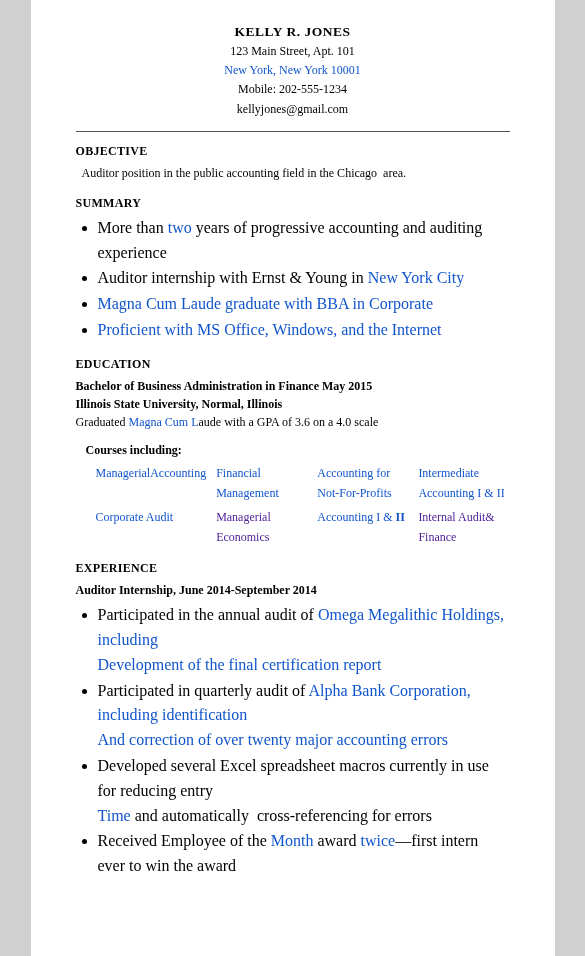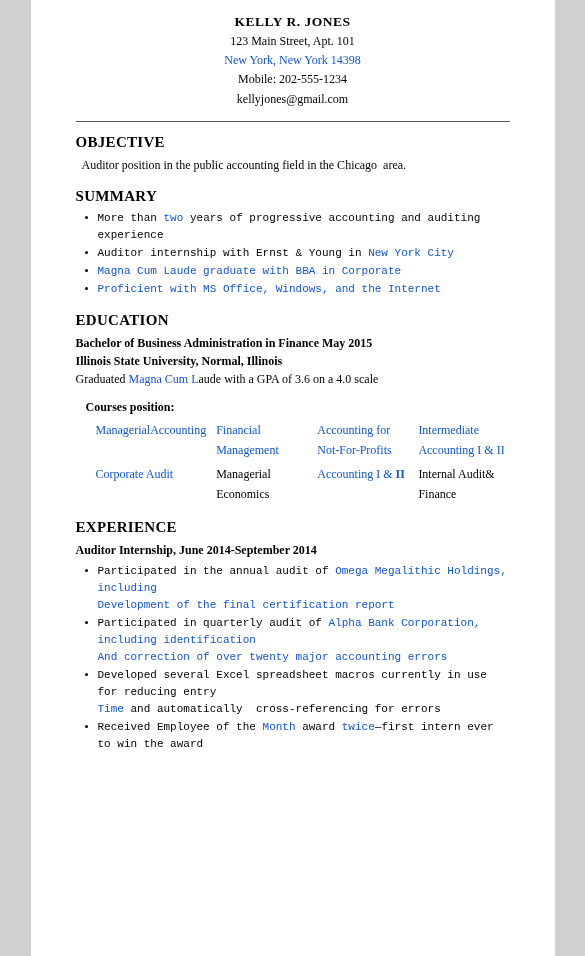--- a/index.html
+++ b/index.html
@@ -12,21 +12,21 @@
       display: flex;
       justify-content: center;
       align-items: flex-start;
       min-height: 956px;
       font-family: 'Times New Roman', Times, serif;
     }
     .resume-page {
       background: #ffffff;
       width: 524px;
       min-height: 956px;
-      padding: 14px 45px 30px 45px;
+      padding: 24px 45px 30px 45px;
       position: relative;
     }
     .header {
       text-align: center;
       margin-bottom: 12px;
     }
     .header-name {
       font-size: 13.5px;
       font-weight: bold;
       text-transform: uppercase;
@@ -44,76 +44,75 @@
     }
     .divider {
       border: none;
       border-top: 1px solid #555;
       margin: 10px 0 12px 0;
     }
     .section {
       margin-bottom: 14px;
     }
     .section-title {
-      font-size: 15px;
+      font-size: 12px;
       font-weight: bold;
       font-variant: small-caps;
       color: #000;
       margin-bottom: 5px;
       text-transform: uppercase;
       letter-spacing: 0.3px;
     }
     .section-content {
       font-size: 12px;
       color: #000;
       line-height: 1.5;
     }
     .bullet-list {
       list-style: disc;
       padding-left: 22px;
       margin: 0;
     }
     .bullet-list li {
-      font-size: 11px;
+      font-size: 16px;
       line-height: 1.55;
       color: #000;
       margin-bottom: 1px;
-      font-family: Liberation Mono, monospace;
     }
     .blue {
       color: #1155cc;
     }
     .bold {
       font-weight: bold;
     }
     .courses-table {
       display: grid;
       grid-template-columns: 1fr 1fr 1fr 1fr;
       gap: 3px 10px;
       margin-top: 4px;
       padding-left: 20px;
     }
     .course-item {
       font-size: 12px;
       color: #1155cc;
       line-height: 1.7;
     }
     .course-item.black {
-      color: #000000;
+      color: #4c1d95;
     }
   </style>
 </head>
 <body>
 
 <div class="resume-page">
 
   <div class="header">
     <div class="header-name">Kelly R. Jones</div>
     <div class="header-line">123 Main Street, Apt. 101</div>
-    <div class="header-line blue">New York, New York 14398</div>
+    <div class="header-line blue">New York, New York 10001</div>
     <div class="header-line">Mobile: 202-555-1234</div>
     <div class="header-line">kellyjones@gmail.com</div>
   </div>
 
   <hr class="divider">
 
   <div class="section">
     <div class="section-title">Objective</div>
     <div class="section-content">
       &nbsp;&nbsp;Auditor position in the public accounting field in the Chicago&nbsp; area.
@@ -141,21 +140,21 @@
   <div class="section">
     <div class="section-title">Education</div>
     <div class="section-content">
       <span class="bold">Bachelor of Business Administration in Finance May 2015</span>
     </div>
     <div class="section-content bold">Illinois State University, Normal, Illinois</div>
     <div class="section-content">
       Graduated <span class="blue">Magna Cum L</span>aude with a GPA of 3.6 on a 4.0 scale
     </div>
     <div style="margin-top:10px;">
-      <div class="section-content bold" style="padding-left:10px;">Courses position:</div>
+      <div class="section-content bold" style="padding-left:10px;">Courses including:</div>
       <div class="courses-table">
         <div class="course-item">ManagerialAccounting</div>
         <div class="course-item">Financial Management</div>
         <div class="course-item">Accounting for Not-For-Profits</div>
         <div class="course-item">Intermediate Accounting I &amp; <span class="blue">II</span></div>
         <div class="course-item">Corporate Audit</div>
         <div class="course-item black">Managerial Economics</div>
         <div class="course-item">Accounting I &amp; <span style="color:#1155cc;font-weight:bold;">II</span></div>
         <div class="course-item black">Internal Audit&amp; Finance</div>
       </div>

